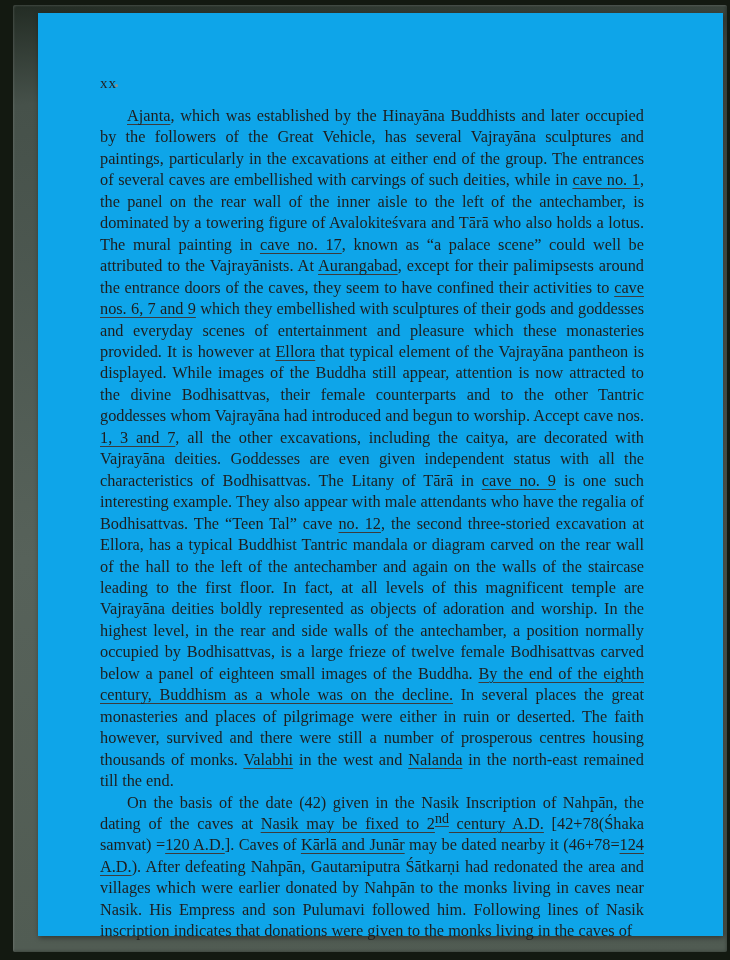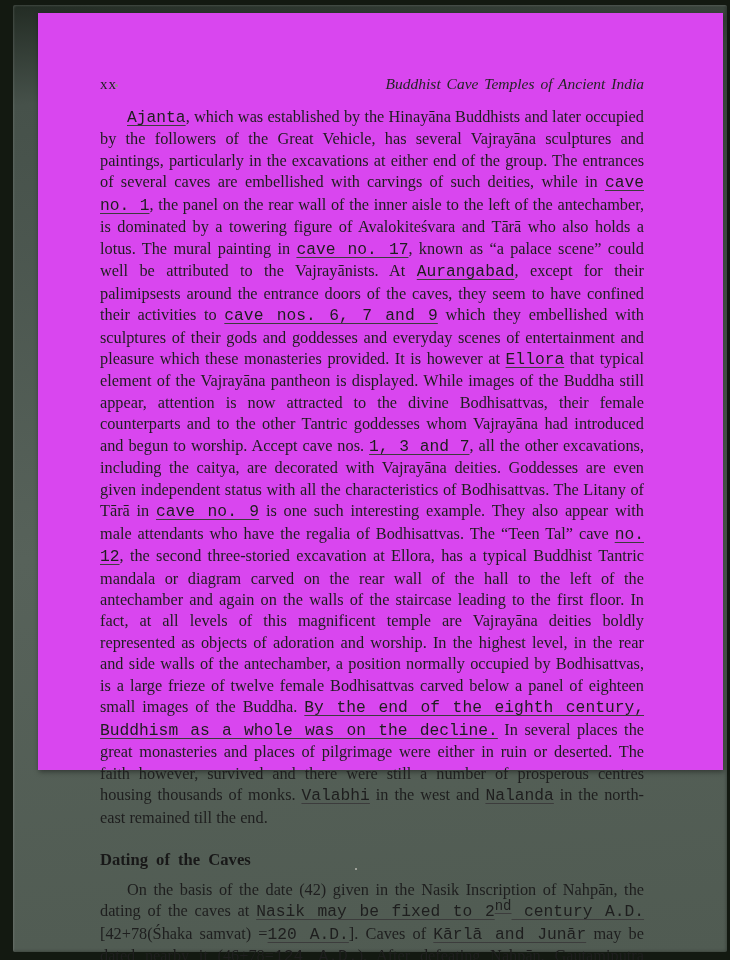--- a/index.html
+++ b/index.html
@@ -8,22 +8,22 @@
     background:#131911;
     font-family:"Liberation Serif", serif;
   }
   .cover{
     position:absolute;left:13px;top:5px;width:714px;height:947px;
     background:linear-gradient(175deg,#232c24 0%,#46514a 10%,#57625a 55%,#505b52 100%);
     border-radius:2px;
     box-shadow:inset 1px 1px 2px rgba(255,255,255,0.14), inset -1px -1px 3px rgba(0,0,0,0.25);
   }
   .page{
-    position:absolute;left:38px;top:13px;width:685px;height:757px;
-    background:#d946ef;
+    position:absolute;left:38px;top:13px;width:685px;height:923px;
+    background:#0ea5e9;
     box-shadow:1px 2px 5px rgba(0,0,0,0.4);
     box-sizing:border-box;
     padding:62px 79px 0 62px;
     color:#1e1e1e;
   }
   .header{
     display:flex;justify-content:space-between;align-items:baseline;
     font-size:15.5px;color:#242424;
   }
   .pagenum{font-size:15px;letter-spacing:1px;}
@@ -35,43 +35,40 @@
   h3.section{
     font-size:16.6px;margin:22px 0 9px 0;word-spacing:4px;color:#181818;
     font-family:"Liberation Serif", serif;
   }
   p.body2{margin-top:0;}
   .u{
     text-decoration:underline;
     text-underline-offset:2.5px;
     text-decoration-thickness:1.1px;
     text-decoration-color:#3c3c3c;
-    font-family:Liberation Mono, monospace;
   }
   .i{}
   sup{font-size:14px;line-height:0;}
   .speck{position:absolute;border-radius:50%;background:#8f9088;}
   .speck.s1{left:115px;top:84px;width:3px;height:3px;}
   .speck.s2{left:460px;top:226px;width:2px;height:2px;}
   .speck.s3{left:355px;top:868px;width:2px;height:2px;background:#b9b9b1;}
 </style>
 </head>
 <body>
 
 <div class="cover"></div>
 
 <div class="page">
   <div class="header">
     <span class="pagenum">xx</span>
-    <span class="running-title">Buddhist Cave Temples of Ancient India</span>
   </div>
 
   <p class="body"><span class="u">Ajanta</span><span>, which was established by the Hinayāna Buddhists and later occupied by the followers of the Great Vehicle, has several Vajrayāna sculptures and paintings, particularly in the excavations at either end of the group. The entrances of several caves are embellished with carvings of such deities, while in </span><span class="u">cave no. 1</span><span>, the panel on the rear wall of the inner aisle to the left of the antechamber, is dominated by a towering figure of Avalokiteśvara and Tārā who also holds a lotus. The mural painting in </span><span class="u">cave no. 17</span><span>, known as “a palace scene” could well be attributed to the Vajrayānists. At </span><span class="u">Aurangabad</span><span>, except for their palimipsests around the entrance doors of the caves, they seem to have confined their activities to </span><span class="u">cave nos. 6, 7 and 9</span><span> which they embellished with sculptures of their gods and goddesses and everyday scenes of entertainment and pleasure which these monasteries provided. It is however at </span><span class="u">Ellora</span><span> that typical element of the Vajrayāna pantheon is displayed. While images of the Buddha still appear, attention is now attracted to the divine Bodhisattvas, their female counterparts and to the other Tantric goddesses whom Vajrayāna had introduced and begun to worship. Accept cave nos. </span><span class="u">1, 3 and 7</span><span>, all the other excavations, including the caitya, are decorated with Vajrayāna deities. Goddesses are even given independent status with all the characteristics of Bodhisattvas. The Litany of Tārā in </span><span class="u">cave no. 9</span><span> is one such interesting example. They also appear with male attendants who have the regalia of Bodhisattvas. The “Teen Tal” cave </span><span class="u">no. 12</span><span>, the second three-storied excavation at Ellora, has a typical Buddhist Tantric </span><span class="i">mandala</span><span> or diagram carved on the rear wall of the hall to the left of the antechamber and again on the walls of the staircase leading to the first floor. In fact, at all levels of this magnificent temple are Vajrayāna deities boldly represented as objects of adoration and worship. In the highest level, in the rear and side walls of the antechamber, a position normally occupied by Bodhisattvas, is a large frieze of twelve female Bodhisattvas carved below a panel of eighteen small images of the Buddha. </span><span class="u">By the end of the eighth century, Buddhism as a whole was on the decline.</span><span> In several places the great monasteries and places of pilgrimage were either in ruin or deserted. The faith however, survived and there were still a number of prosperous centres housing thousands of monks. </span><span class="u">Valabhi</span><span> in the west and </span><span class="u">Nalanda</span><span> in the north-east remained till the end.</span></p>
 
-  <h3 class="section">Dating of the Caves</h3>
 
   <p class="body body2"><span>On the basis of the date (42) given in the Nasik Inscription of Nahpān, the dating of the caves at </span><span class="u">Nasik may be fixed to 2</span><sup class="u">nd</sup><span class="u"> century A.D.</span><span> [42+78(Śhaka samvat) =</span><span class="u">120 A.D.</span><span>]. Caves of </span><span class="u">Kārlā and Junār</span><span> may be dated nearby it (46+78=</span><span class="u">124 A.D.</span><span>). After defeating Nahpān, Gautamiputra Śātkarṇi had redonated the area and villages which were earlier donated by Nahpān to the monks living in caves near Nasik. His Empress and son Pulumavi followed him. Following lines of Nasik inscription indicates that donations were given to the monks living in the caves of </span></p>
 
 </div>
 
 <div class="speck s1"></div>
 <div class="speck s2"></div>
 <div class="speck s3"></div>
 
 </body></html>

